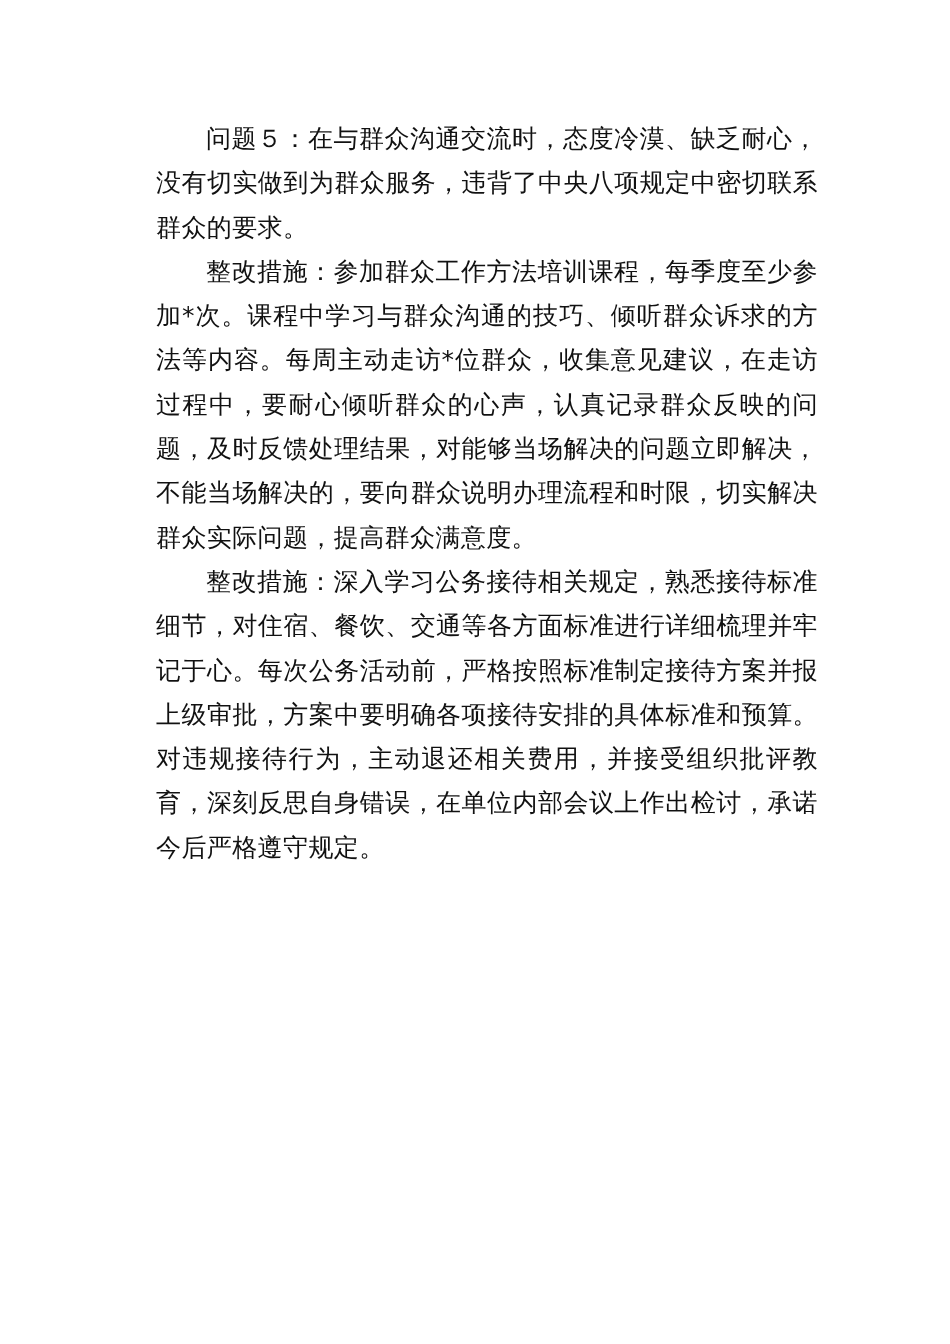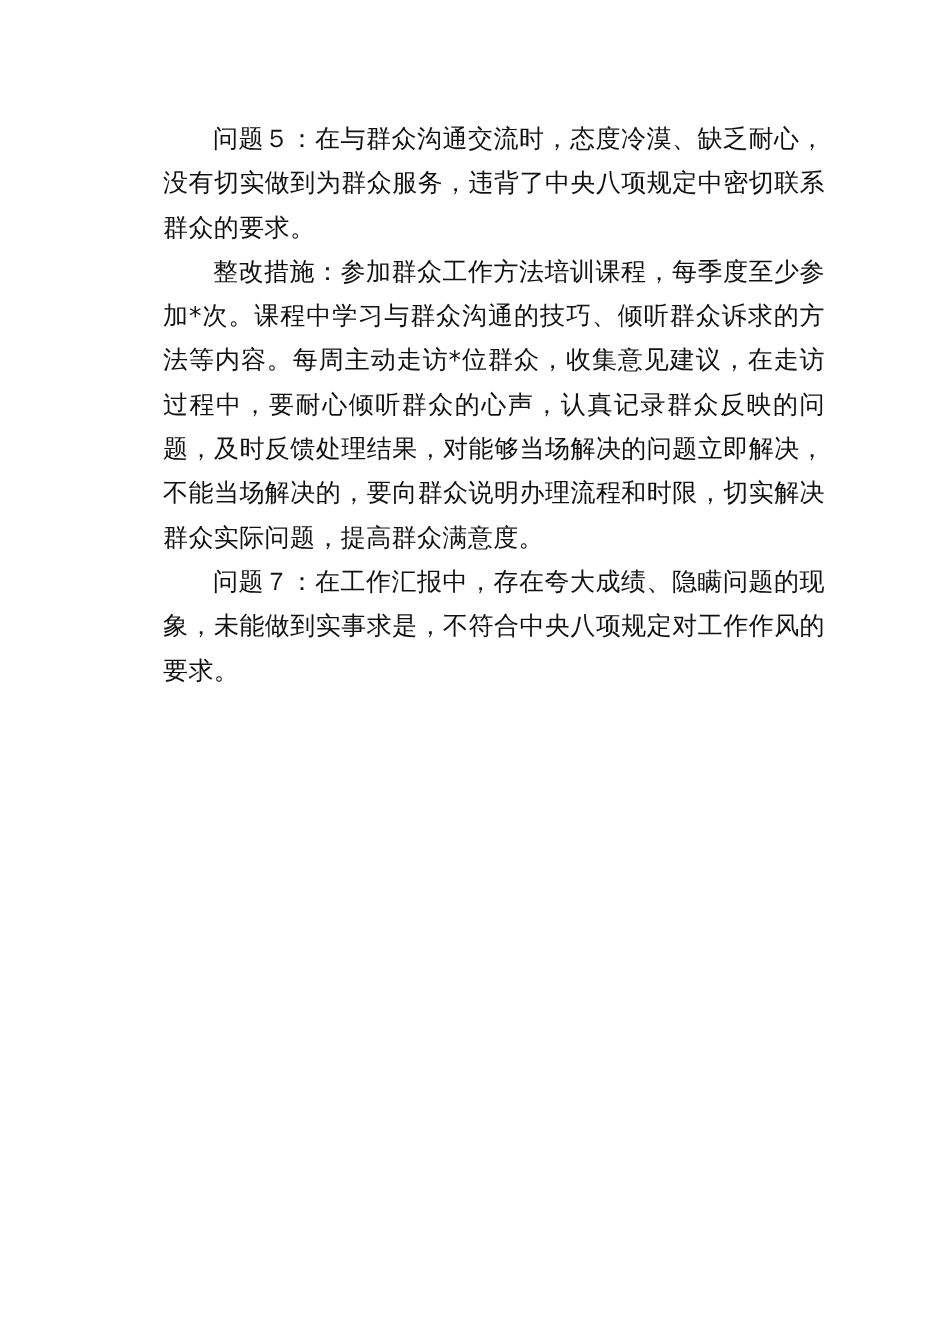--- a/index.html
+++ b/index.html
@@ -8,35 +8,35 @@
       background: #ffffff;
     }
     body {
       width: 950px;
       height: 1344px;
       position: relative;
       overflow: hidden;
     }
     .page {
       position: absolute;
-      left: 163px;
+      left: 156px;
       top: 117px;
       width: 662px;
       color: #111111;
       font-family: "DejaVu Sans", "Liberation Sans", sans-serif;
       font-size: 25px;
       line-height: 44.3px;
       letter-spacing: 0.4px;
     }
     .para {
       margin: 0;
       text-indent: 2em;
       text-align: justify;
     }
   </style>
 </head>
 <body>
 
 <div class="page">
   <p class="para">问题５：在与群众沟通交流时，态度冷漠、缺乏耐心，没有切实做到为群众服务，违背了中央八项规定中密切联系群众的要求。</p>
   <p class="para">整改措施：参加群众工作方法培训课程，每季度至少参加*次。课程中学习与群众沟通的技巧、倾听群众诉求的方法等内容。每周主动走访*位群众，收集意见建议，在走访过程中，要耐心倾听群众的心声，认真记录群众反映的问题，及时反馈处理结果，对能够当场解决的问题立即解决，不能当场解决的，要向群众说明办理流程和时限，切实解决群众实际问题，提高群众满意度。</p>
-  <p class="para">问题７：在工作汇报中，存在夸大成绩、隐瞒问题的现象，未能做到实事求是，不符合中央八项规定对工作作风的要求。</p>
+  <p class="para">整改措施：深入学习公务接待相关规定，熟悉接待标准细节，对住宿、餐饮、交通等各方面标准进行详细梳理并牢记于心。每次公务活动前，严格按照标准制定接待方案并报上级审批，方案中要明确各项接待安排的具体标准和预算。对违规接待行为，主动退还相关费用，并接受组织批评教育，深刻反思自身错误，在单位内部会议上作出检讨，承诺今后严格遵守规定。</p>
 </div>
 
 </body></html>

